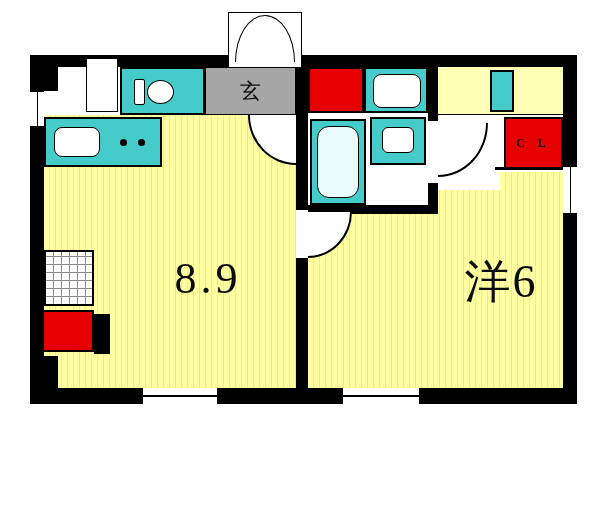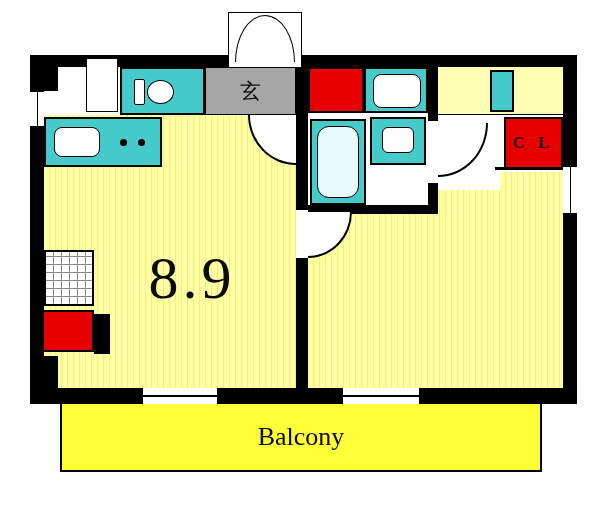--- a/index.html
+++ b/index.html
@@ -78,21 +78,21 @@
   <div class="abs cyan" style="left:490px;top:70px;width:24px;height:42px;"></div>
 
   <div class="abs cyan" style="left:310px;top:119px;width:56px;height:86px;">
     <div class="abs" style="left:5px;top:5px;width:42px;height:72px;background:#e8fafa;border:1.5px solid #000;border-radius:12px;box-sizing:border-box;"></div>
   </div>
   <div class="abs cyan" style="left:370px;top:117px;width:56px;height:48px;">
     <div class="abs inner-round" style="left:10px;top:8px;width:32px;height:26px;border-radius:6px;"></div>
   </div>
 
   <div class="abs redbox center" style="left:504px;top:117px;width:59px;height:52px;">
-    <span class="label" style="font-size:16px;font-weight:bold;letter-spacing:5px;">C L</span>
+    <span class="label" style="font-size:12px;font-weight:bold;letter-spacing:5px;">C L</span>
   </div>
   <div class="abs wall" style="left:495px;top:167px;width:68px;height:3px;"></div>
 
   <div class="abs grid-hatch" style="left:44px;top:250px;width:50px;height:56px;"></div>
   <div class="abs redbox" style="left:36px;top:310px;width:58px;height:42px;"></div>
   <div class="abs wall" style="left:94px;top:314px;width:16px;height:40px;"></div>
 
   <div class="abs wall" style="left:30px;top:55px;width:547px;height:12px;"></div>
   <div class="abs wall" style="left:30px;top:55px;width:14px;height:333px;"></div>
   <div class="abs wall" style="left:563px;top:55px;width:14px;height:333px;"></div>
@@ -120,21 +120,21 @@
 
   <div class="abs" style="left:228px;top:12px;width:74px;height:50px;background:#fff;border:1px solid #000;box-sizing:border-box;"></div>
   <div class="abs white" style="left:229px;top:55px;width:72px;height:12px;"></div>
   <div class="abs half-disc" style="left:235px;top:15px;width:60px;height:47px;"></div>
   <div class="abs" style="left:86px;top:58px;width:32px;height:54px;background:#fff;border:1px solid #000;box-sizing:border-box;"></div>
 
   <div class="abs arc-bl" style="left:248px;top:115px;width:48px;height:50px;"></div>
   <div class="abs arc-br" style="left:308px;top:212px;width:44px;height:46px;"></div>
   <div class="abs arc-br" style="left:438px;top:123px;width:50px;height:54px;"></div>
 
-  <div class="abs center label" style="left:92px;top:246px;width:200px;height:64px;font-size:60px;letter-spacing:4px;text-align:right;">
+  <div class="abs center label" style="left:108px;top:246px;width:200px;height:64px;font-size:44px;letter-spacing:4px;text-align:right;">
     <span>8.9</span>
   </div>
+  <div class="abs center label" style="left:438px;top:250px;width:126px;height:64px;font-size:46px;letter-spacing:2px;">
+    <span>洋6</span>
+  </div>
 
-  <div class="abs center" style="left:60px;top:404px;width:482px;height:68px;background:var(--balcony-yellow);border:2px solid #000;border-top:none;box-sizing:border-box;">
-    <span class="label" style="font-size:26px;">Balcony</span>
-  </div>
 
 </div>
 
 </body></html>

